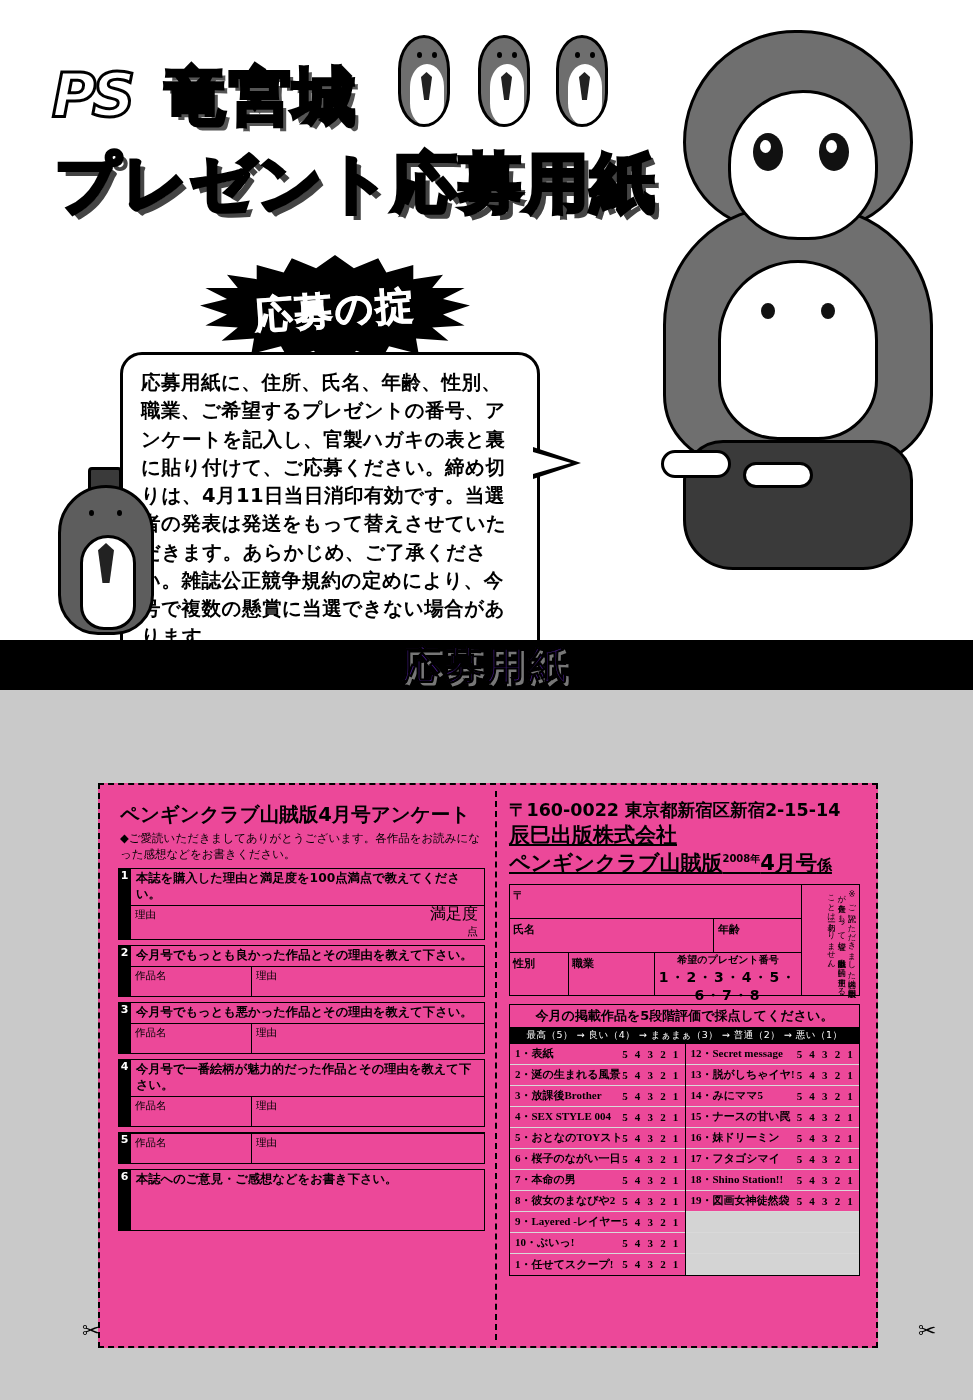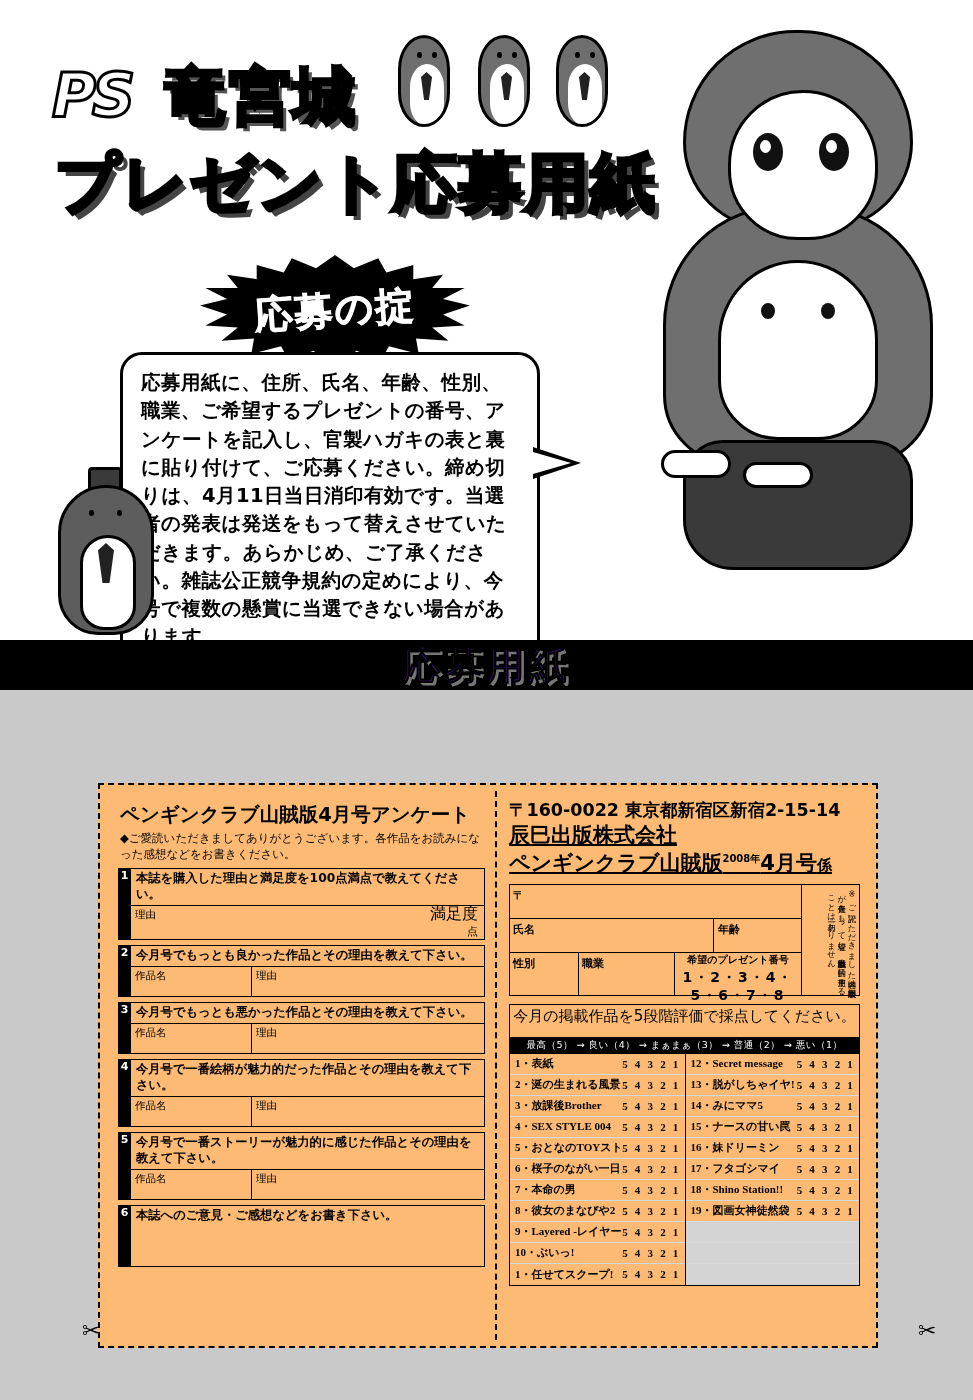--- a/index.html
+++ b/index.html
@@ -160,21 +160,21 @@
   .gray {
     position:absolute; left:0; top:690px; width:973px; height:710px;
     background:#c9c9c9;
   }
 
   .fold-row { position:absolute; top:700px; left:0; width:973px; height:80px; }
 
   
   .form-wrap {
     position:absolute; left:98px; top:783px; width:780px; height:565px;
-    background:#fdba74; border:2px dashed #000;
+    background:#ec4899; border:2px dashed #000;
   }
   .form-inner { position:absolute; inset:6px; display:flex; }
   .col-left { width:395px; border-right:2px dashed #000; padding:8px 10px 0 12px; position:relative;}
   .col-right { width:373px; padding:8px 10px 0 12px; position:relative;}
 
   .q-title {
     font-size:19.5px; font-weight:bold; letter-spacing:0; margin:2px 0 3px 2px;
   }
   .q-lead { font-size:11.5px; line-height:1.35; margin:0 0 6px 2px; }
 
@@ -210,32 +210,32 @@
   .pc-main { flex:1; position:relative; }
   .pc-side {
     width:58px; border-left:1.5px solid #000; font-size:8.2px;
     writing-mode: vertical-rl; text-orientation: upright;
     padding:4px 2px; line-height:1.25; letter-spacing:0px;
   }
   .pc-row { border-bottom:1.5px solid #000; position:relative; }
   .pc-lbl { position:absolute; left:3px; top:3px; font-size:11px; font-weight:bold; }
   .pc-r1 { height:34px; }
   .pc-r2 { height:34px; }
-  .pc-r3 { height:42px; border-bottom:none; display:flex;gap:10px; }
+  .pc-r3 { height:42px; border-bottom:none; display:flex; }
   .pc-cellbox { border-left:1.5px solid #000; position:relative; }
   .pc-c-sex { width:58px; border-left:none;}
   .pc-c-job { width:86px; }
   .pc-c-num { flex:1; }
   .pc-num-title{ font-size:10px; font-weight:bold; text-align:center; padding-top:0;}
   .pc-nums{ font-size:14px; font-weight:bold; text-align:center; letter-spacing:2px; padding-top:2px;}
   .pc-age { position:absolute; right:0; top:0; width:88px; height:100%; border-left:1.5px solid #000; }
   .pc-age .pc-lbl{ left:4px; }
 
   .rate-box { margin-top:8px; border:1.5px solid #000; }
-  .rate-title { font-size:15px; font-weight:normal; text-align:center; padding:2px 0 11px; }
+  .rate-title { font-size:13px; font-weight:bold; text-align:center; padding:2px 0 2px; }
   .rate-scale {
     background:#000; color:#fff; font-size:9.5px; text-align:center; padding:2px 0;
     letter-spacing:0.5px;
   }
   .rate-grid { display:flex; }
   .rate-col { width:50%; }
   .rate-col.right { border-left:1.5px solid #000; }
   .rate-row {
     display:flex; align-items:center; justify-content:space-between;
     font-size:11px; font-weight:bold; padding:1.5px 4px 1.5px 5px;
@@ -397,21 +397,20 @@
             <div class="qrow">
               <div class="qcell w1">作品名</div>
               <div class="qcell sep">理由</div>
             </div>
           </div>
         </div>
 
         <div class="qitem">
           <div class="qnum">5</div>
           <div class="qbox">
-            <div class="qtext">今月号で一番ストーリーが魅力的に感じた作品とその理由を教えて下さい。</div>
             <div class="qrow">
               <div class="qcell w1">作品名</div>
               <div class="qcell sep">理由</div>
             </div>
           </div>
         </div>
 
         <div class="qitem">
           <div class="qnum">6</div>
           <div class="qbox free">

